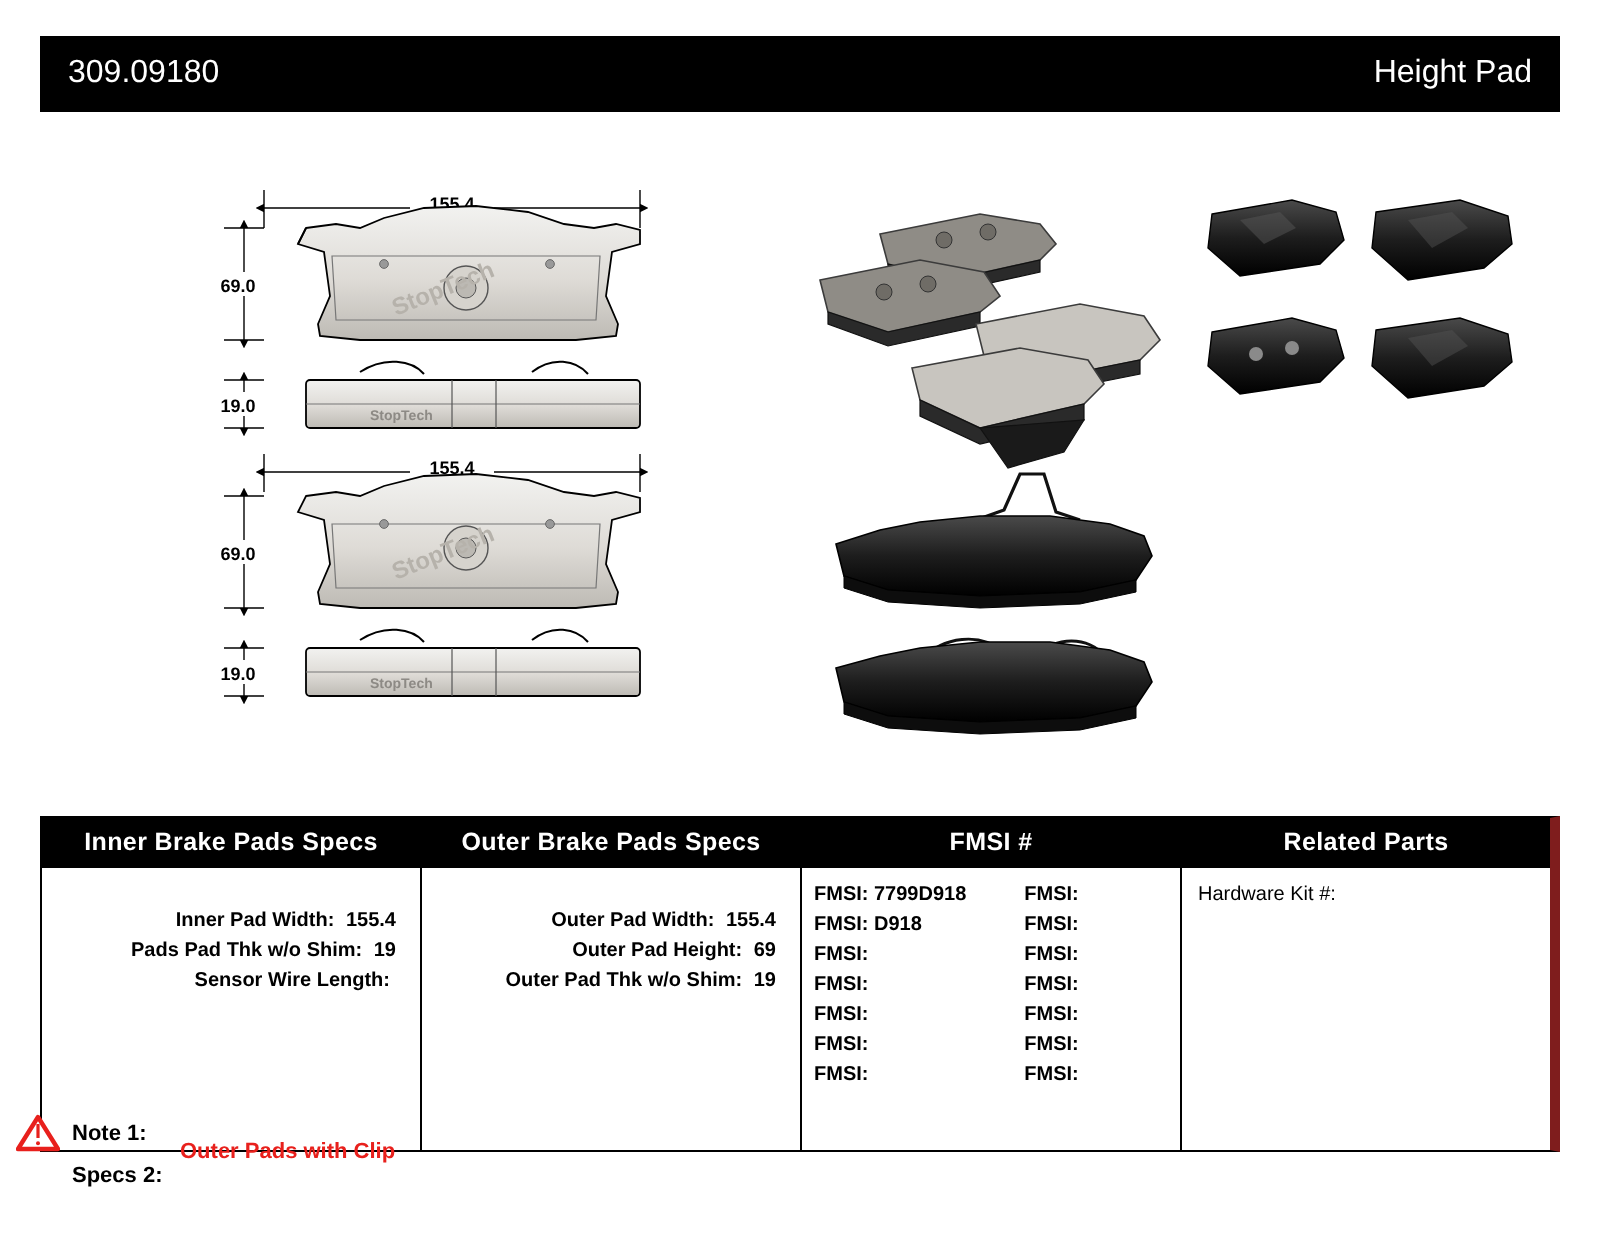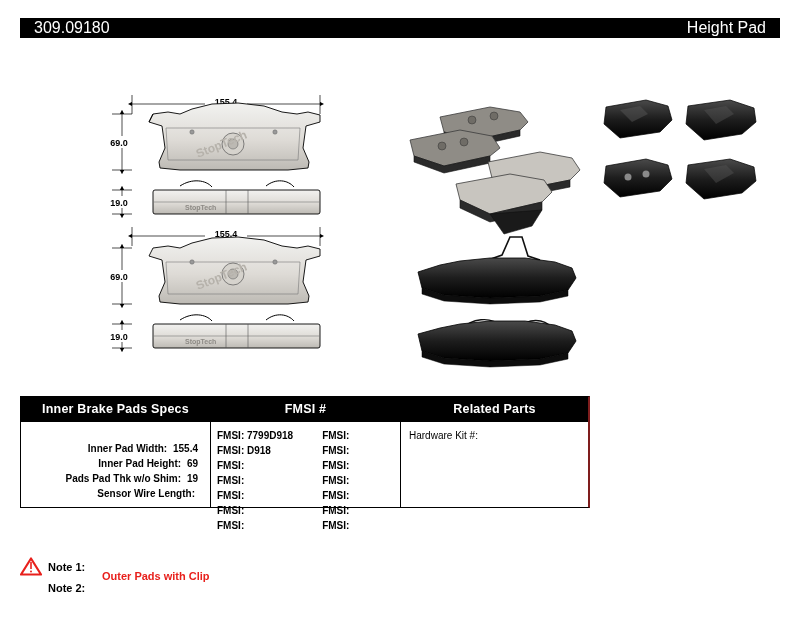--- a/index.html
+++ b/index.html
@@ -21,21 +21,21 @@
     width: 800px;
     height: 619px;
   }
 
   
   .header {
     position: absolute;
     left: 20px;
     top: 18px;
     width: 760px;
-    height: 20px;
+    height: 38px;
     background: #000000;
     color: #ffffff;
     display: flex;
     align-items: center;
     justify-content: space-between;
     padding: 0 14px;
     box-sizing: border-box;
   }
 
   
@@ -44,32 +44,32 @@
     left: 20px;
     top: 62px;
     width: 760px;
     height: 330px;
   }
 
   
   .tables {
     position: absolute;
     left: 20px;
-    top: 396px;
+    top: 408px;
     width: 760px;
-    height: 112px;
+    height: 168px;
     display: flex;
   }
   .table-col {
     border: 1px solid #000;
     border-right: none;
     box-sizing: border-box;
     background: #fff;
   }
-  .table-col:last-child { border-right: 2px solid #7f1d1d; }
+  .table-col:last-child { border-right: 5px solid #7f1d1d; }
   .col-inner  { width: 190px; }
   .col-outer  { width: 190px; }
   .col-fmsi   { width: 190px; }
   .col-related{ width: 190px; }
 
   .table-head {
     background: #000;
     color: #fff;
     font-size: 12.5px;
     font-weight: bold;
@@ -103,21 +103,21 @@
   }
   .related-body {
     padding: 6px 8px;
     font-size: 10px;
   }
   .related-row { padding: 2px 0; font-weight: normal; }
 
   
   .notes {
     position: absolute;
-    left: 48px;
+    left: 36px;
     top: 556px;
     width: 500px;
     font-size: 11px;
   }
   .note-line {
     display: flex;
     align-items: center;
     height: 21px;
   }
   .note-label { font-weight: bold; width: 54px; }
@@ -299,34 +299,47 @@
   <div class="tables">
 
     <div class="table-col col-inner">
       <div class="table-head">Inner Brake Pads Specs</div>
       <div class="table-body">
         <div class="spec-row">
           <span class="spec-label">Inner Pad Width:</span>
           <span class="spec-value">155.4</span>
         </div>
         <div class="spec-row">
-          <span class="spec-label">Inner Pad Height:</span>
-          <span class="spec-value">69</span>
-        </div>
-        <div class="spec-row">
           <span class="spec-label">Pads Pad Thk w/o Shim:</span>
           <span class="spec-value">19</span>
         </div>
         <div class="spec-row">
           <span class="spec-label">Sensor Wire Length:</span>
           <span class="spec-value"></span>
         </div>
       </div>
     </div>
 
+    <div class="table-col col-outer">
+      <div class="table-head">Outer Brake Pads Specs</div>
+      <div class="table-body">
+        <div class="spec-row">
+          <span class="spec-label">Outer Pad Width:</span>
+          <span class="spec-value">155.4</span>
+        </div>
+        <div class="spec-row">
+          <span class="spec-label">Outer Pad Height:</span>
+          <span class="spec-value">69</span>
+        </div>
+        <div class="spec-row">
+          <span class="spec-label">Outer Pad Thk w/o Shim:</span>
+          <span class="spec-value">19</span>
+        </div>
+      </div>
+    </div>
 
     <div class="table-col col-fmsi">
       <div class="table-head">FMSI #</div>
       <div class="fmsi-body">
         <div class="fmsi-col">
           <div class="fmsi-row">
             <span>FMSI:</span>
             <span>7799D918</span>
           </div>
           <div class="fmsi-row">
@@ -402,18 +415,18 @@
     <div class="note-line" style="position:relative;">
       <svg class="warn-icon" viewBox="0 0 22 19">
         <path d="M11,1.5 L21,17.5 L1,17.5 Z" fill="#ffffff" stroke="#e8201c" stroke-width="2.2" stroke-linejoin="round"></path>
         <path d="M11,5 L11,12" stroke="#e8201c" stroke-width="1.6"></path>
         <circle cx="11" cy="14.6" r="1" fill="#e8201c"></circle>
       </svg>
       <span class="note-label">Note 1:</span>
       <span class="note-text-red">Outer Pads with Clip</span>
     </div>
     <div class="note-line">
-      <span class="note-label">Note 2:</span>
+      <span class="note-label">Specs 2:</span>
       <span></span>
     </div>
   </div>
 
 </div>
 
 </body></html>

